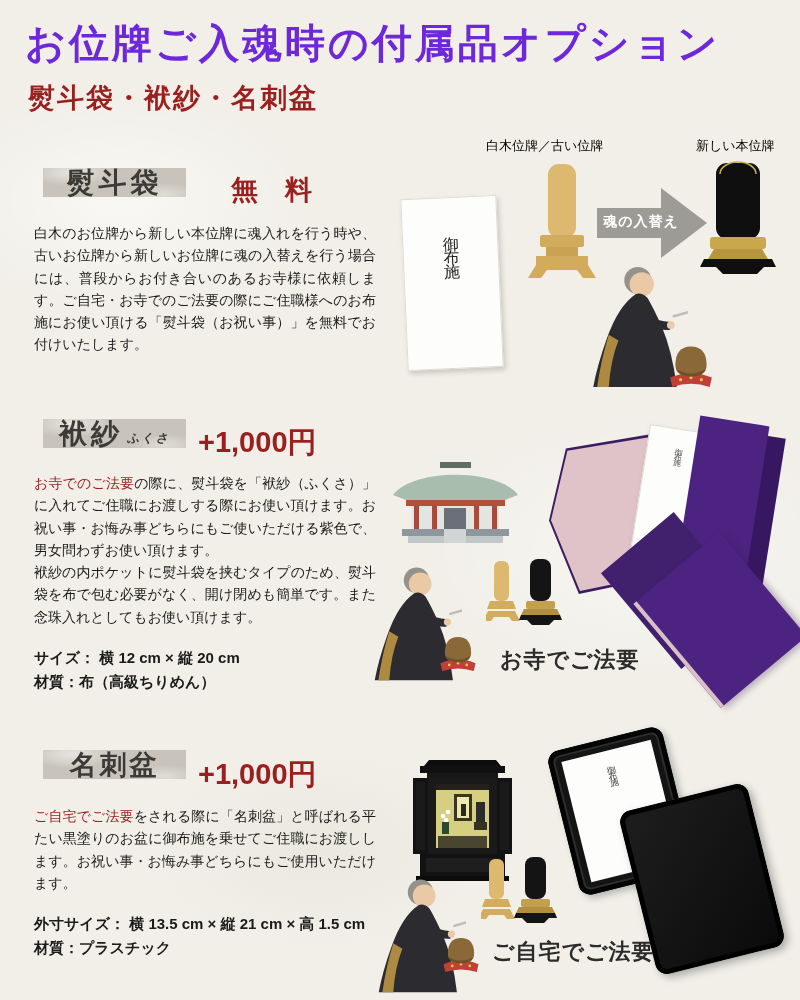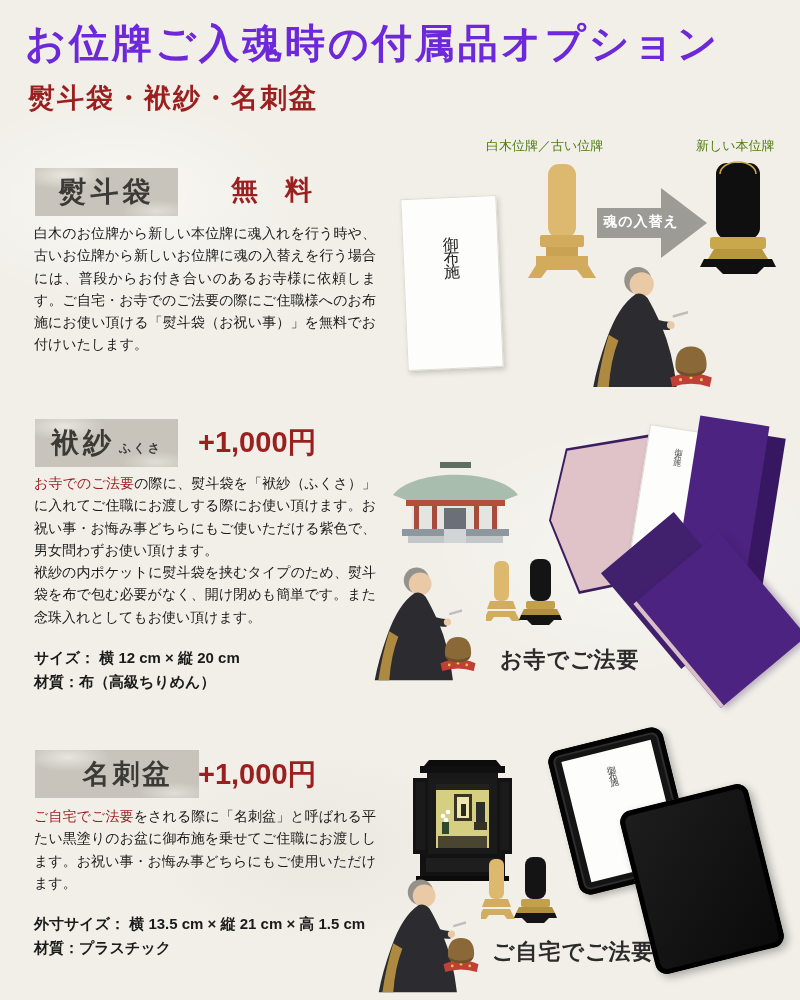--- a/index.html
+++ b/index.html
@@ -15,34 +15,34 @@
   .abs{position:absolute;}
   .title{
     left:25px;top:16px;font-family:"Liberation Serif","DejaVu Serif",serif;
     font-size:40px;font-weight:bold;color:#6d28d9;letter-spacing:3px;white-space:nowrap;
   }
   .subtitle{
     left:28px;top:80px;font-family:Liberation Serif, serif;
     font-size:27px;font-weight:bold;color:#9a1f1f;letter-spacing:2px;white-space:nowrap;
   }
   .badge{
-    left:35px;width:143px;height:48px;background:#c8c4bb;
+    left:43px;width:143px;height:29px;background:#c8c4bb;
     background-image:radial-gradient(ellipse 60px 20px at 20% 15%, rgba(240,238,232,.8), transparent 70%),
                      radial-gradient(ellipse 50px 16px at 85% 90%, rgba(240,238,232,.6), transparent 70%);
     color:#3b3a36;font-family:"Liberation Serif","DejaVu Serif",serif;font-weight:bold;
     display:flex;align-items:center;justify-content:center;white-space:nowrap;
   }
   .badge .main{font-size:28px;letter-spacing:4px;}
-  .badge .ruby{font-size:12px;letter-spacing:2px;margin-left:4px;margin-top:10px;}
+  .badge .ruby{font-size:12px;letter-spacing:2px;margin-left:4px;margin-top:10px;font-style:italic;}
   .price{color:#9a1f1f;font-weight:bold;white-space:nowrap;}
   .para{width:342px;font-size:14px;line-height:22.3px;text-align:justify;color:#1b1b1b;}
   .hl{color:#9a1f1f;}
   .specs{font-size:15px;font-weight:bold;color:#1b1b1b;white-space:nowrap;}
   .specs div{height:24px;}
-  .ill-label{font-size:13px;color:#4d7c0f;white-space:nowrap;}
+  .ill-label{font-size:13px;color:#000000;white-space:nowrap;}
   .caption{font-size:22px;font-weight:bold;color:#2b2b2b;white-space:nowrap;letter-spacing:1px;}
   .vtext{writing-mode:vertical-rl;text-orientation:upright;}
   .envelope{
     background:#fdfdfc;border:1px solid #dfdcd3;box-shadow:2px 3px 5px rgba(90,85,70,.25);
   }
   .envelope .vtext{
     position:absolute;left:50%;transform:translateX(-50%);
     font-family:"DejaVu Serif","Liberation Serif",serif;color:#222;
   }
   .arrow-wrap{left:597px;top:184px;width:112px;height:78px;}
@@ -190,21 +190,21 @@
   <div class="fuk" style="left:700px;top:432px;width:74px;height:156px;background:#371761;transform:rotate(9deg);z-index:3;"></div>
   <div class="fuk envelope" style="left:638px;top:428px;width:60px;height:150px;transform:rotate(9deg);z-index:4;">
     <span class="vtext" style="top:12px;font-size:8px;letter-spacing:5px;color:#555;font-family:'DejaVu Serif',serif;">御布施</span>
   </div>
   <div class="fuk" style="left:688px;top:420px;width:70px;height:152px;background:#4c2380;transform:rotate(9deg);z-index:5;"></div>
   <div class="fuk" style="left:630px;top:528px;width:95px;height:125px;background:#41206e;transform:rotate(-40deg);z-index:6;"></div>
   <div class="fuk" style="left:664px;top:552px;width:108px;height:136px;background:#4c2380;border-left:4px solid #d9bfc7;transform:rotate(-40deg);z-index:7;box-shadow:3px 4px 6px rgba(60,30,90,.3);"></div>
 </div>
 
 <div>
-  <div class="abs badge" style="top:750px;padding-left:21px;">
+  <div class="abs badge" style="top:750px;">
     <span class="main" style="font-size:27px;letter-spacing:3px;">名刺盆</span>
   </div>
   <div class="abs price" style="left:198px;top:755px;font-size:29px;">+1,000円</div>
   <p class="abs para" style="left:34px;top:805px;margin:0;"><span class="hl">ご自宅でご法要</span><span>をされる際に「名刺盆」と呼ばれる平たい黒塗りのお盆に御布施を乗せてご住職にお渡しします。お祝い事・お悔み事どちらにもご使用いただけます。</span></p>
   <div class="abs specs" style="left:34px;top:915px;">
     <div>外寸サイズ： 横 13.5 cm × 縦 21 cm × 高 1.5 cm</div>
     <div>材質：プラスチック</div>
   </div>
 
   <svg class="abs" style="left:410px;top:758px;" width="105" height="126" viewBox="0 0 105 126">

